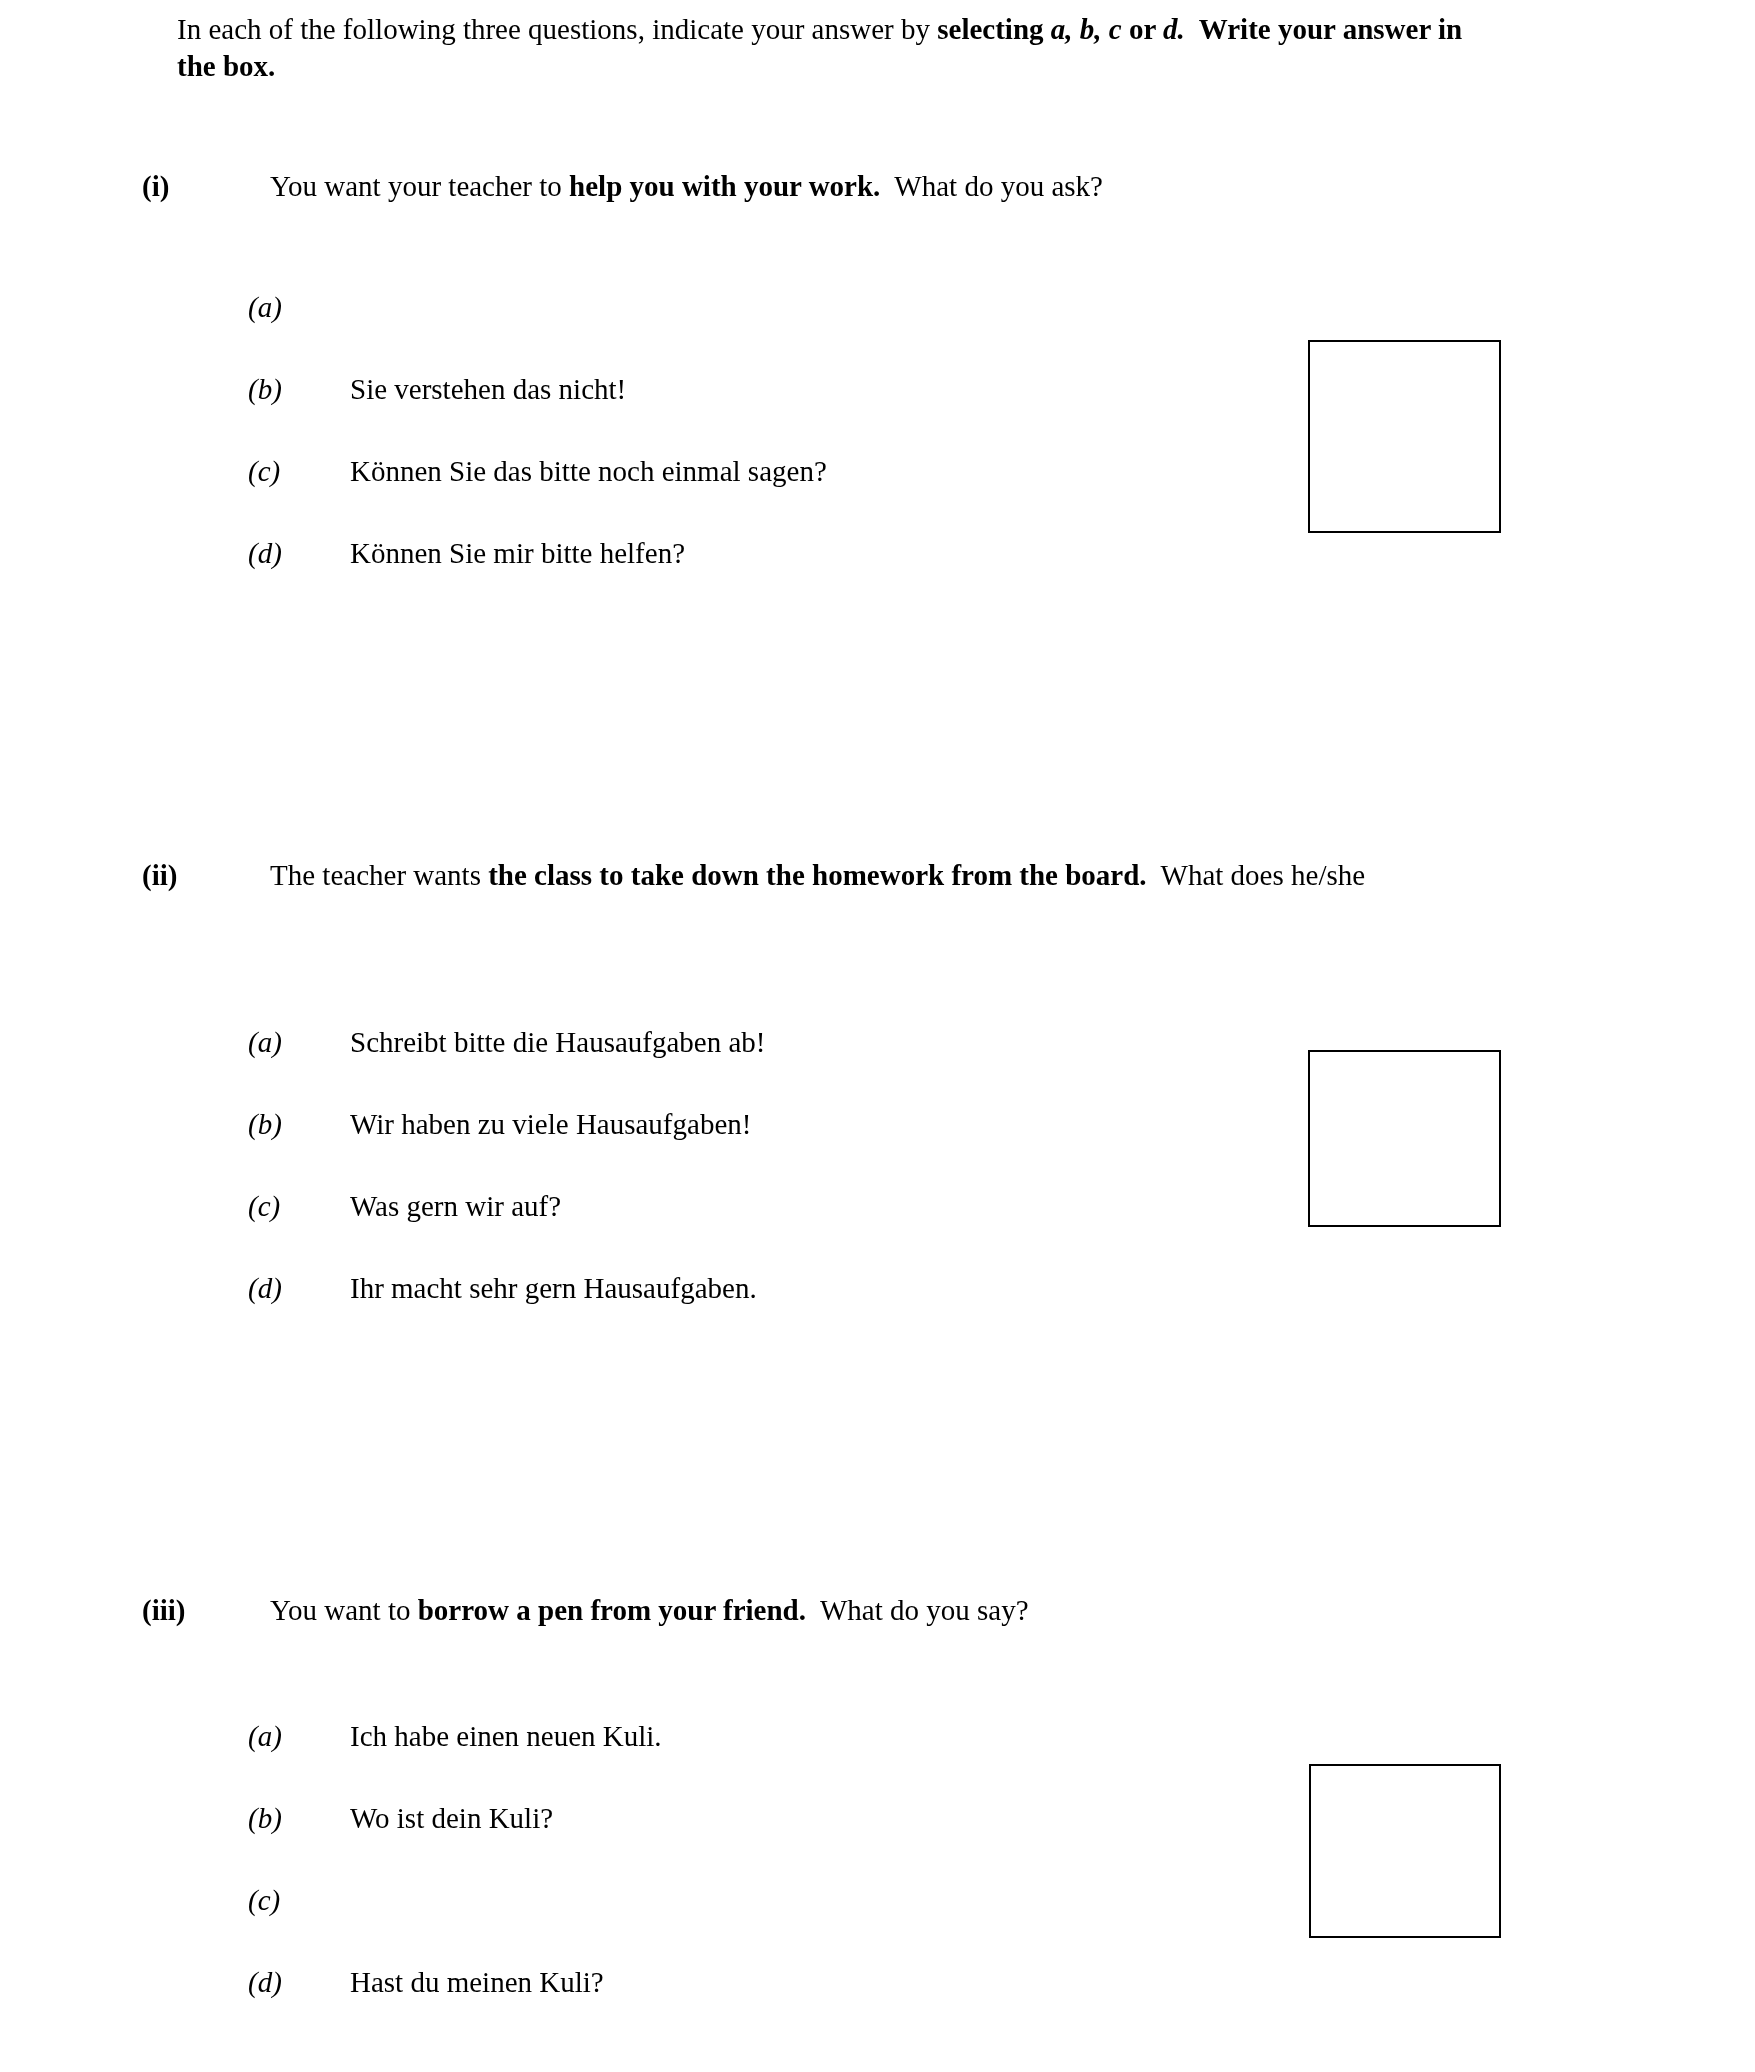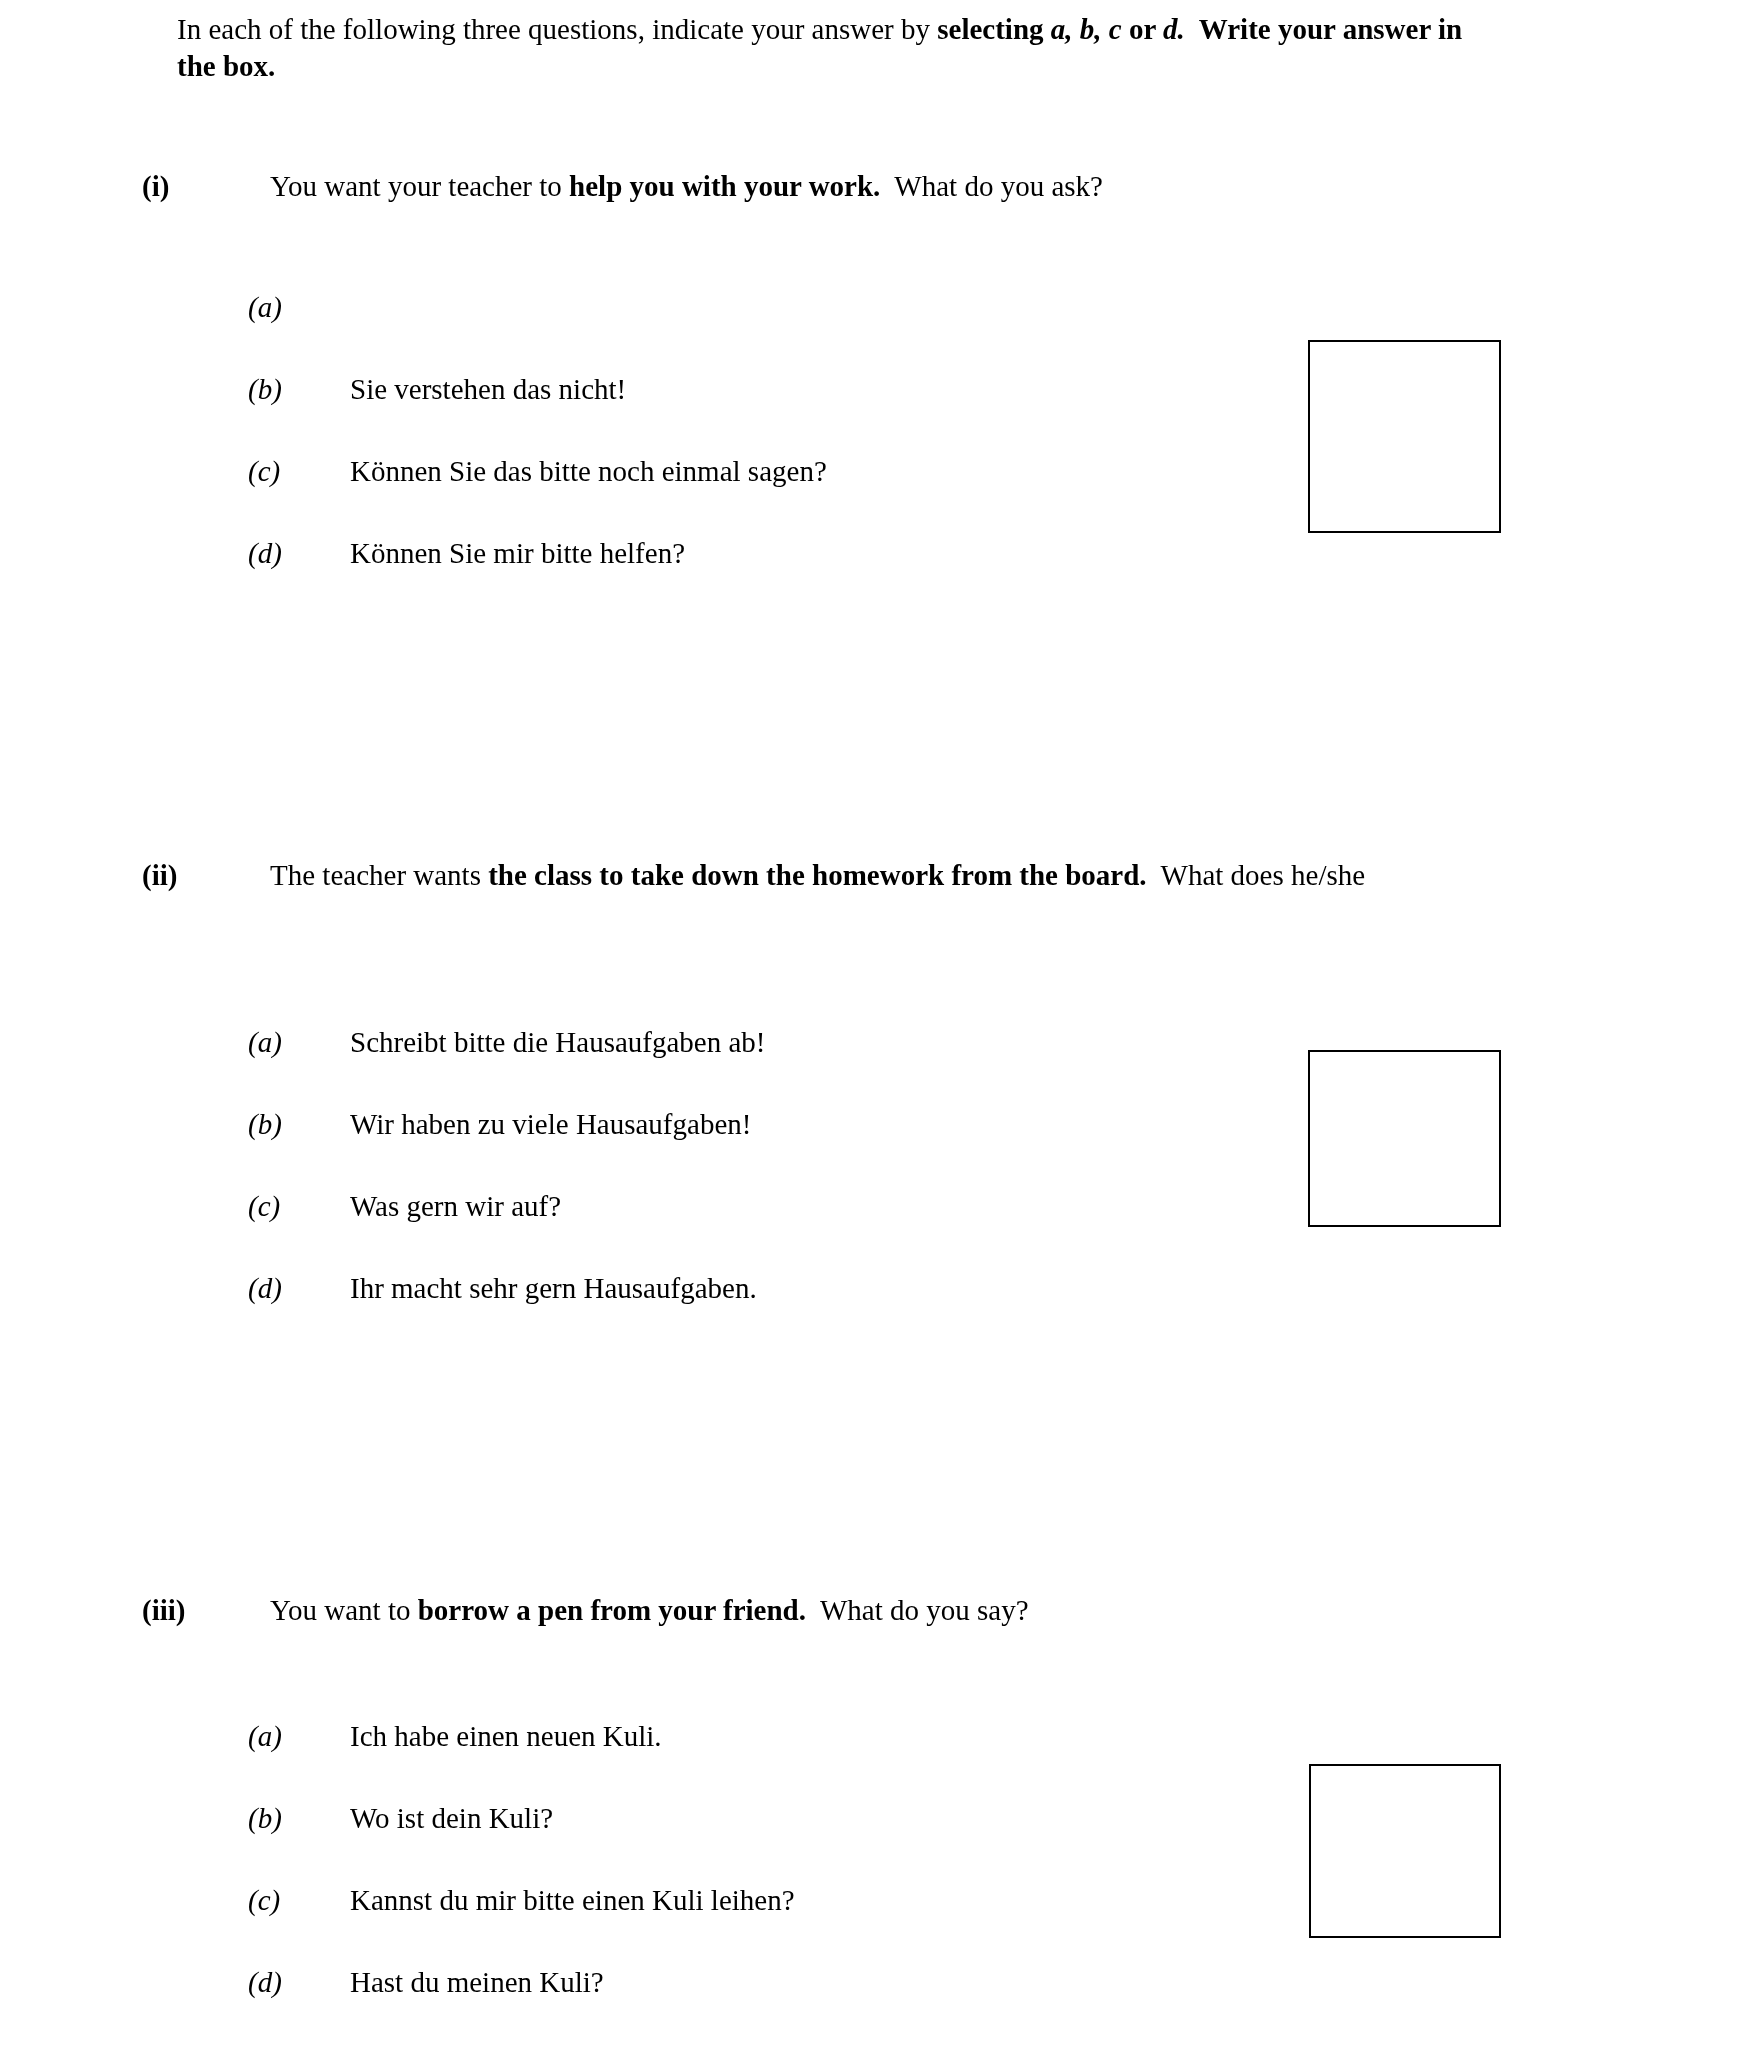--- a/index.html
+++ b/index.html
@@ -101,21 +101,20 @@
   <div class="opt">
     <span class="opt-letter">(a)</span>
     <span class="opt-text">Ich habe einen neuen Kuli.</span>
   </div>
   <div class="opt">
     <span class="opt-letter">(b)</span>
     <span class="opt-text">Wo ist dein Kuli?</span>
   </div>
   <div class="opt">
     <span class="opt-letter">(c)</span>
-    <span class="opt-text">Kannst du mir bitte einen Kuli leihen?</span>
   </div>
   <div class="opt">
     <span class="opt-letter">(d)</span>
     <span class="opt-text">Hast du meinen Kuli?</span>
   </div>
 </div>
 <div class="abs answer-box" style="left:1309px;top:1764px;width:192px;height:174px"></div>
 
 
 </body></html>

